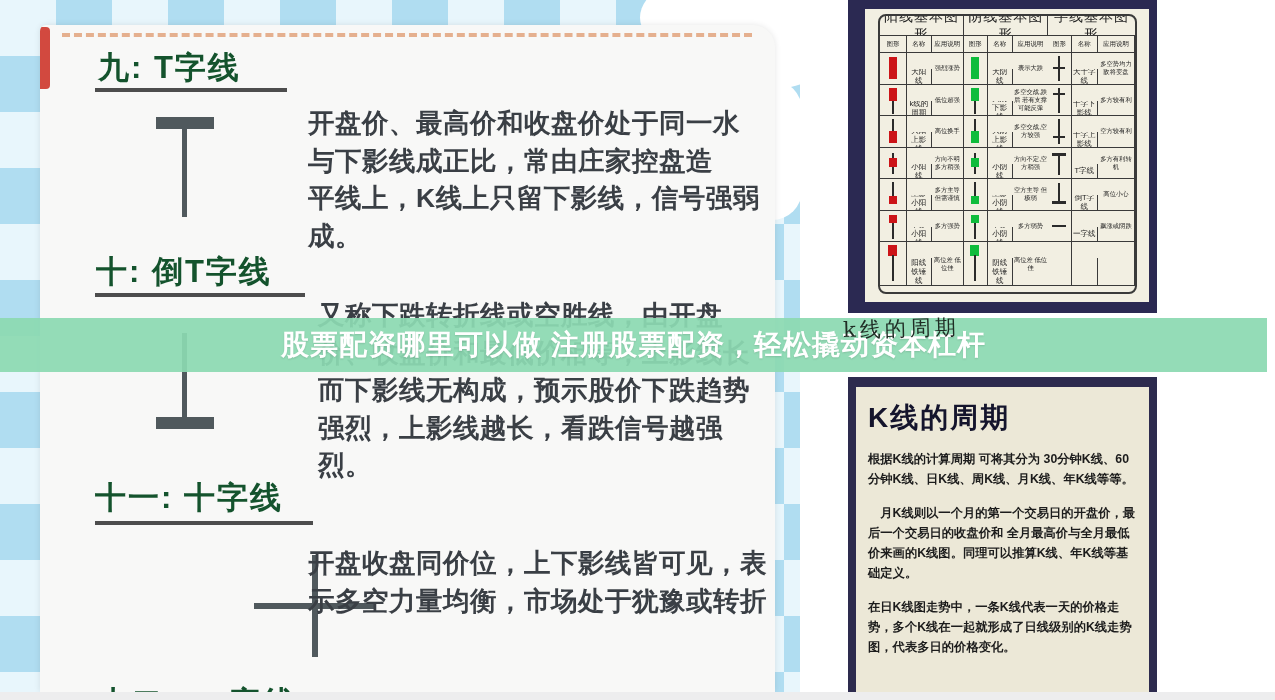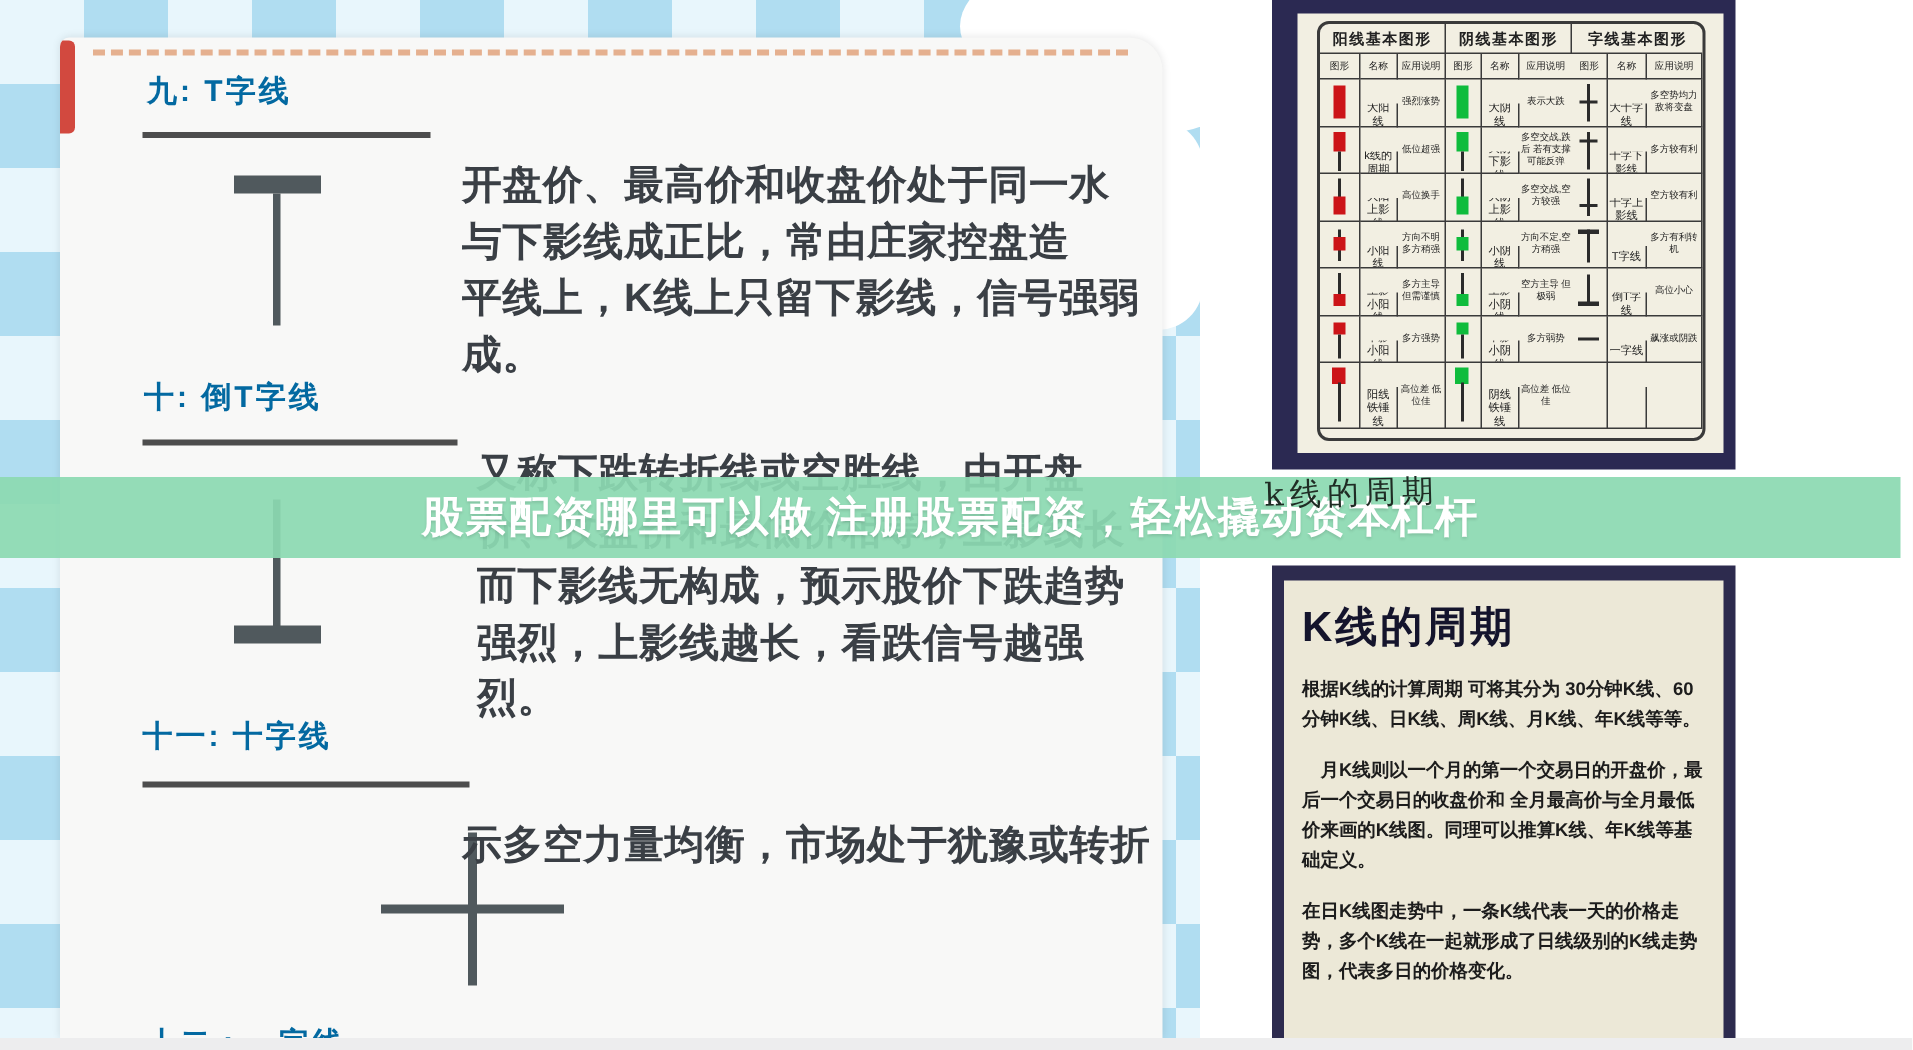--- a/index.html
+++ b/index.html
@@ -13,21 +13,21 @@
     background-size:112px 112px; }
   .cloud { position:absolute; background:#ffffff; border-radius:50%; }
 
   
   .card { position:absolute; left:40px; top:25px; width:735px; height:667px;
     background:#f8f8f7; border-radius:6px 22px 0 0; box-shadow:0 0 6px rgba(0,0,0,0.10); overflow:hidden; }
   .stitch { position:absolute; left:22px; top:8px; width:690px; height:0;
     border-top:4px dashed #e2a47d; opacity:.85; }
   .red-tab { position:absolute; left:-6px; top:2px; width:16px; height:62px; background:#d2493f; border-radius:4px; }
 
-  .sec-title { position:absolute; color:#0369a1; font-weight:bold; font-size:20px; letter-spacing:2px; }
+  .sec-title { position:absolute; color:#14532d; font-weight:bold; font-size:31px; letter-spacing:2px; }
   .sec-underline { position:absolute; height:4px; background:#4d4d4d; }
   .tline { font-size:26.5px; font-weight:700; color:#3a3f45; line-height:37.5px; letter-spacing:0.5px; white-space:nowrap; }
   .lines { position:absolute; }
 
   .shape-part { position:absolute; background:#50595d; }
 
   
   .banner { position:absolute; left:0; top:318px; width:1267px; height:54px;
     background:rgba(140,217,177,0.93); z-index:30; display:flex; align-items:center; justify-content:center; }
   .banner span { color:#ffffff; font-weight:bold; font-size:28px; letter-spacing:1px;
@@ -41,21 +41,21 @@
   .img1 { position:absolute; left:848px; top:0; width:309px; height:313px; background:#2b2952;
     padding:9px 8px 11px 17px; z-index:10; }
   .img1-inner { width:100%; height:100%; background:#f2efe2; padding:5px 12px 8px 13px; }
   .ktable { width:100%; height:100%; border:2px solid #3a3a3a; border-radius:8px; overflow:hidden;
     display:grid; grid-template-columns:30fr 27fr 36fr 26fr 28fr 39fr 26fr 29fr 41fr;
     grid-template-rows:20px 17px repeat(6,31.5px) 44px; background:#f2efe2; }
   .ktable > div { border-right:1px solid #3a3a3a; border-bottom:1px solid #3a3a3a;
     display:flex; align-items:center; justify-content:center; text-align:center; color:#222;
     overflow:hidden; position:relative; }
   .ktable > div:nth-child(9n) { border-right:none; }
-  .kc-group { grid-column:span 3; font-weight:bold; font-size:10px; letter-spacing:1px; border-right:1px solid #3a3a3a; }
+  .kc-group { grid-column:span 3; font-weight:normal; font-size:14px; letter-spacing:1px; border-right:1px solid #3a3a3a; }
   .kc-group.last { border-right:none; }
   .kc-sub { font-size:6.5px; }
   .kc-name { font-size:7.5px; line-height:9px; padding:0 1px;margin-top:16px; }
   .kc-desc { font-size:6.3px; line-height:8px; padding:0 1px; }
   .glyph { position:relative; width:20px; height:100%; }
 
   
   .img2 { position:absolute; left:848px; top:377px; width:309px; height:323px; background:#2d2b4e;
     padding:10px 8px 0 8px; z-index:10; }
   .img2-inner { width:100%; height:100%; background:#ece8d7; padding:12px 10px 0 12px; }
@@ -106,20 +106,21 @@
         <div class="tline">烈。</div>
       </div>
 
     <div class="sec-title" style="left:55px;top:452px;">十一: 十字线</div>
     <div class="sec-underline" style="left:55px;top:496px;width:218px;"></div>
     <div>
       <div class="shape-part" style="left:214px;top:578px;width:122px;height:6px;"></div>
       <div class="shape-part" style="left:272px;top:530px;width:6px;height:102px;"></div>
     </div>
     <div class="lines" style="left:268px;top:520px;">
+        <div class="tline">开盘收盘同价位，上下影线皆可见，表</div>
         <div class="tline">示多空力量均衡，市场处于犹豫或转折</div>
       </div>
 
     <div class="sec-title" style="left:58px;top:657px;">十二：一字线</div>
   </div>
 
   <div class="img1">
     <div class="img1-inner">
       <div class="ktable" id="ktable">
           <div class="kc-group">阳线基本图形</div>

